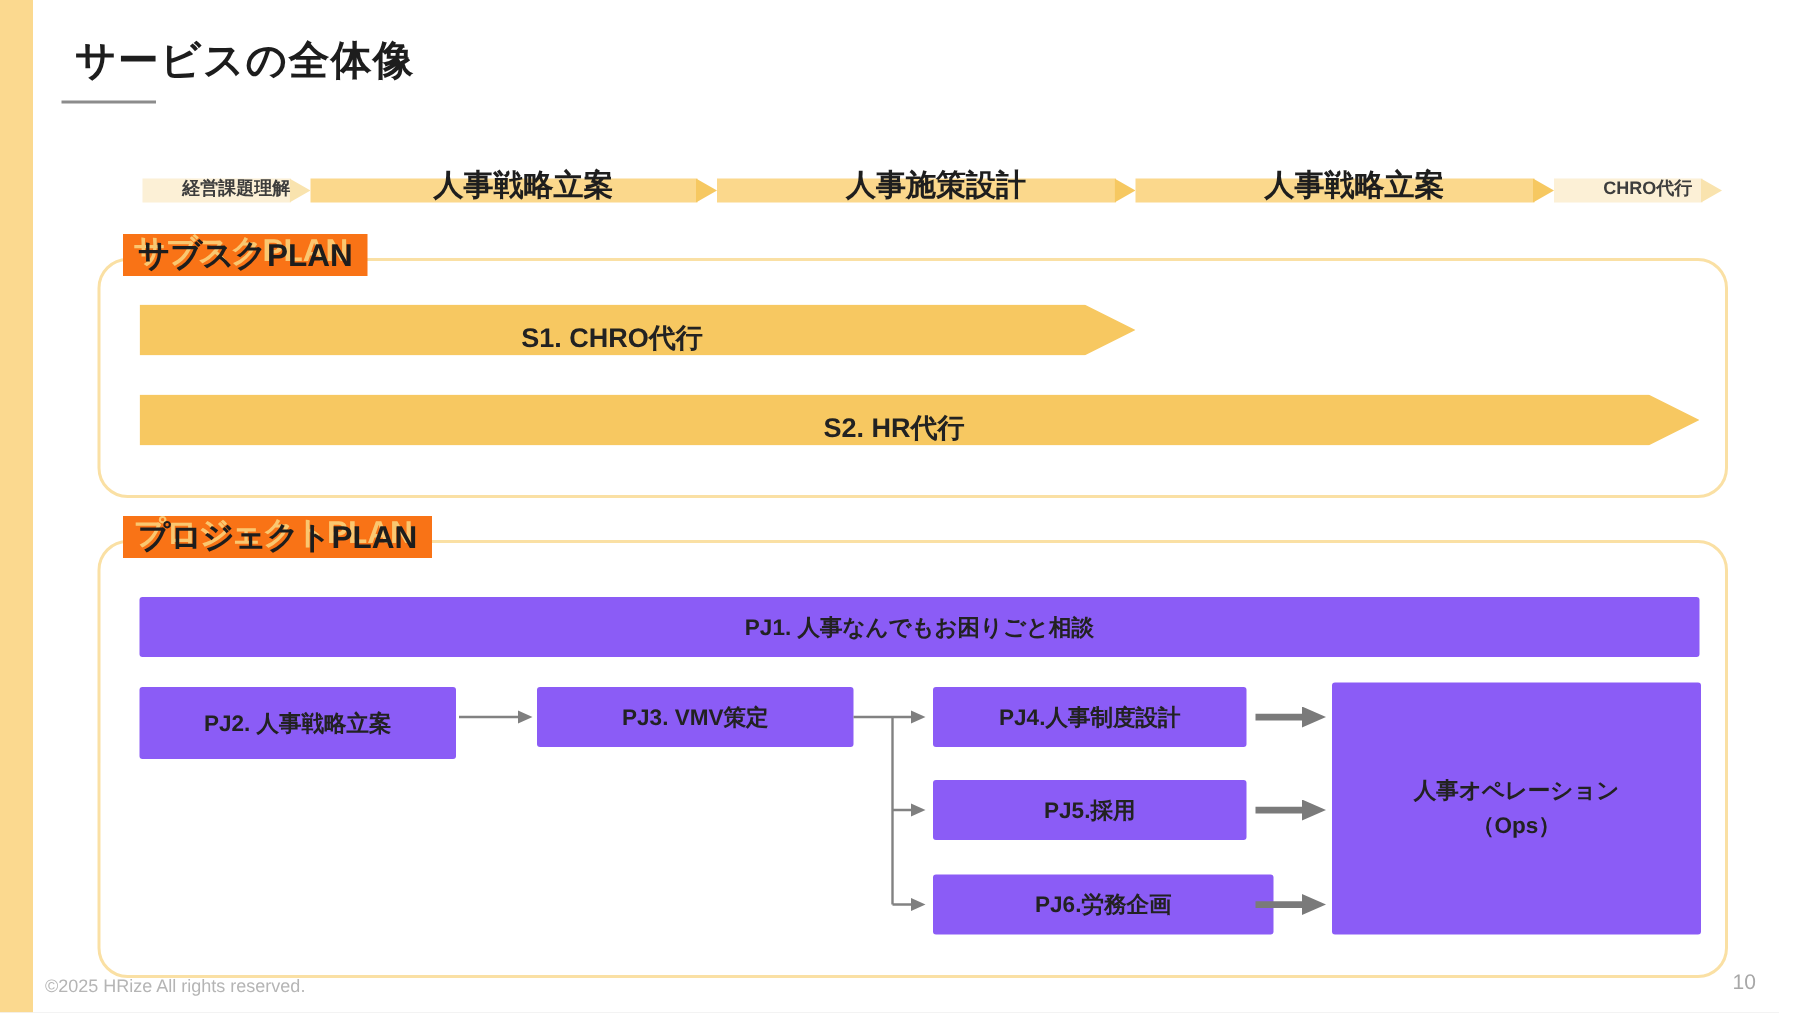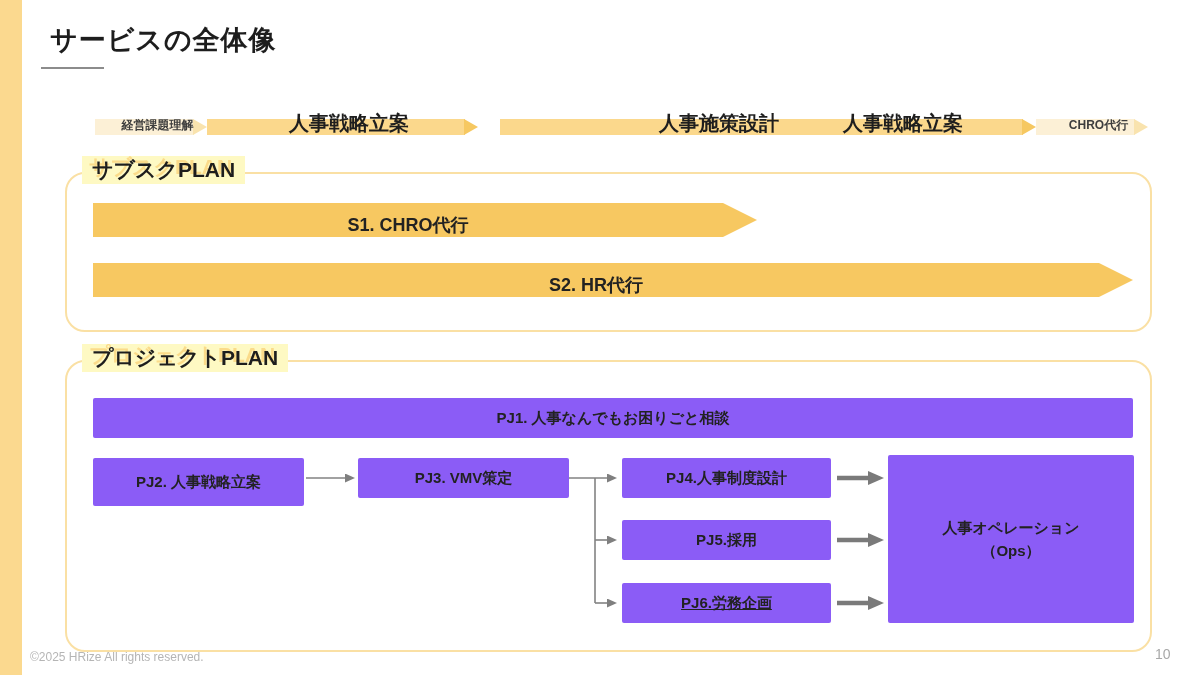--- a/index.html
+++ b/index.html
@@ -26,21 +26,21 @@
   .flow-seg.light .flow-tip  { background:#f9e3ae; }
   .flow-label { position:relative; z-index:1; font-weight:bold;margin-left:13px; }
   .flow-seg.emph  .flow-label { font-size:20px; color:#1e1e1e; padding-bottom:1px; }
   .flow-seg.light .flow-label { font-size:12px; color:#3d3d3d; padding-bottom:4px; }
 
   
   .plan-box { position:absolute; left:65px; width:1083px; border:2.5px solid #fae0a4; border-radius:20px; background:transparent; }
   .plan-box.subsc { top:172px; height:156px; }
   .plan-box.proj  { top:360px; height:288px; }
   .plan-label { position:absolute; left:82px; font-size:21px; font-weight:bold; color:#1d1d1d;
-                background:#fef9c3; padding:0 10px; z-index:2;
+                background:#f97316; padding:0 10px; z-index:2;
                 text-shadow:-3px -3px 0 rgba(250,214,128,.85); }
   .plan-label.subsc { top:156px; }
   .plan-label.proj  { top:344px; }
 
   
   .s-arrow { position:absolute; left:93px; height:34px; background:#f7c861;
              clip-path:polygon(0 0, calc(100% - 34px) 0, 100% 50%, calc(100% - 34px) 100%, 0 100%);
              display:flex; align-items:flex-end; justify-content:center; }
   .s-arrow .s-label { font-size:18px; font-weight:bold; color:#222; padding-right:34px; }
   .s-arrow.s1 { top:203px; width:664px; }
@@ -48,21 +48,21 @@
 
   
   .pj-box { position:absolute; background:#8b5cf6; border-radius:2px;
             display:flex; align-items:center; justify-content:center;
             font-size:15px; font-weight:bold; color:#222; }
   .pj1 { left:93px;  top:398px; width:1040px; height:40px; }
   .pj2 { left:93px;  top:458px; width:211px;  height:48px; }
   .pj3 { left:358px; top:458px; width:211px;  height:40px; }
   .pj4 { left:622px; top:458px; width:209px;  height:40px; }
   .pj5 { left:622px; top:520px; width:209px;  height:40px; }
-  .pj6 { left:622px; top:583px; width:209px;  height:40px;text-decoration:underline; }
+  .pj6 { left:622px; top:583px; width:227px;  height:40px; }
   .ops { left:888px; top:455px; width:246px;  height:168px; flex-direction:column; line-height:1.55; }
 
   .connector-layer { position:absolute; left:0; top:0; width:1200px; height:675px; pointer-events:none; }
 
   .footer-note { position:absolute; left:30px; top:650px; font-size:12px; color:#b5b5b5; }
   .page-number { position:absolute; left:1155px; top:646px; font-size:14px; color:#a8a8a8; }
 </style>
 </head>
 <body>
 
@@ -76,21 +76,21 @@
   <div class="flow-seg light" style="left:95px;width:112px;">
     <div class="flow-band"></div>
     <div class="flow-tip"></div>
     <div class="flow-label">経営課題理解</div>
   </div>
   <div class="flow-seg emph" style="left:207px;width:271px;">
     <div class="flow-band"></div>
     <div class="flow-tip"></div>
     <div class="flow-label">人事戦略立案</div>
   </div>
-  <div class="flow-seg emph" style="left:500px;width:279px;justify-content:flex-end;">
+  <div class="flow-seg emph" style="left:478px;width:279px;">
     <div class="flow-band"></div>
     <div class="flow-tip"></div>
     <div class="flow-label">人事施策設計</div>
   </div>
   <div class="flow-seg emph" style="left:757px;width:279px;">
     <div class="flow-band"></div>
     <div class="flow-tip"></div>
     <div class="flow-label">人事戦略立案</div>
   </div>
   <div class="flow-seg light" style="left:1036px;width:112px;">

